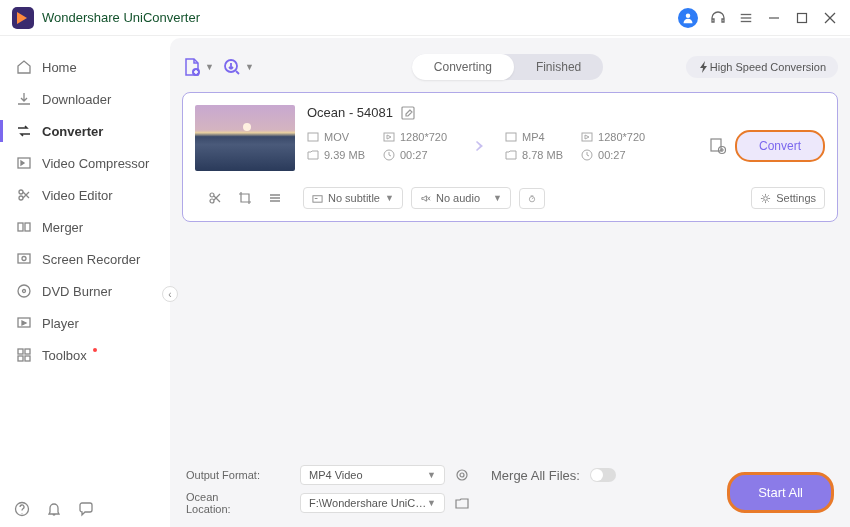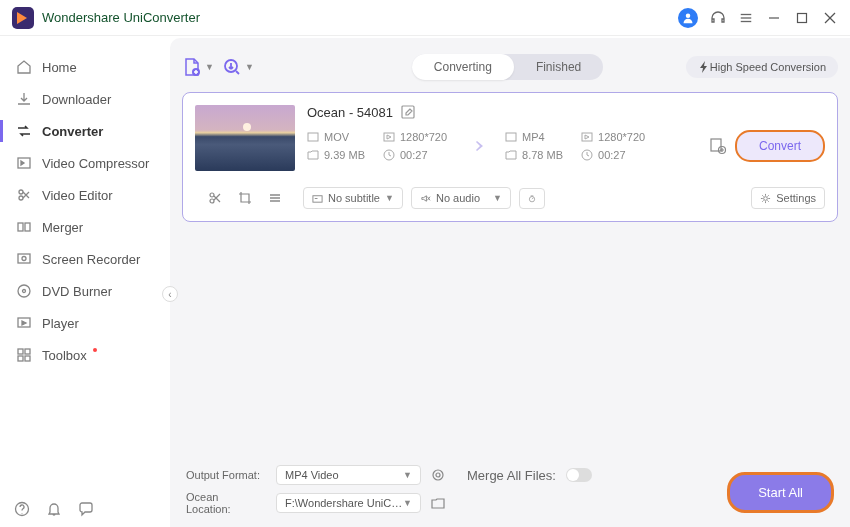--- a/index.html
+++ b/index.html
@@ -32,41 +32,41 @@
 .tab-toggle { background: #e2e2ea; border-radius: 13px; height: 26px; display: flex; margin-left: 150px; }
 .tab-opt { padding: 0 22px; height: 26px; display: flex; align-items: center; color: #666; font-size: 12px; border-radius: 13px; }
 .tab-opt.active { background: #fff; box-shadow: 0 1px 2px rgba(0,0,0,.08); }
 .hs-badge { margin-left: auto; padding: 5px 12px; background: #ececf2; border-radius: 12px; display: flex; align-items: center; font-size: 11px; color: #555; }
 
 .card { background: #fff; border: 1px solid #b0a8e8; border-radius: 8px; margin-top: 4px; padding: 12px; }
 .card-row1 { display: flex; gap: 12px; }
 .thumb { width: 100px; height: 66px; background: linear-gradient(to bottom, #c8a8d0 0%, #d4b4c0 38%, #e8d0a0 42%, #3a4a6a 48%, #4a5a7a 60%, #2a3a5a 100%); border-radius: 2px; position: relative; }
 .thumb::after { content: ""; position: absolute; left: 48px; top: 18px; width: 8px; height: 8px; background: #fff0e0; border-radius: 50%; }
 .card-body { flex: 1; }
-.card-title-row { display: flex; align-items: flex-start; gap: 8px; margin-bottom: 10px; }
+.card-title-row { display: flex; align-items: flex-end; gap: 8px; margin-bottom: 10px; }
 .card-title { font-size: 13px; color: #333; }
 .edit-ic { color: #999; }
 .meta-grid { display: flex; align-items: center; gap: 18px; }
 .meta-col { display: flex; flex-direction: column; gap: 6px; }
 .meta-item { display: flex; align-items: center; gap: 5px; color: #888; font-size: 11px; }
 .meta-item svg { width: 12px; height: 12px; color: #aaa; }
 .arrow-mid { width: 22px; color: #c8c0f0; display: flex; align-items: center; justify-content: center; }
 .convert-col { margin-left: auto; display: flex; align-items: center; gap: 8px; }
 .convert-btn { border: 2px solid #e87a2a; background: #ede8fb; color: #7b68ee; padding: 7px 22px; border-radius: 15px; font-size: 12px; cursor: pointer; }
 
 .card-row2 { display: flex; align-items: center; gap: 8px; margin-top: 8px; padding-top: 8px; }
 .tool-icons { display: flex; gap: 16px; width: 100px; justify-content: center; color: #888; }
 .sel { display: flex; align-items: center; border: 1px solid #ddd; border-radius: 4px; padding: 4px 8px; background: #fff; gap: 5px; color: #666; font-size: 11px; }
 .settings-btn { margin-left: auto; }
 
 .footer { margin-top: auto; display: flex; align-items: center; gap: 10px; padding: 6px 4px 4px; position: relative; }
 .footer-left { display: flex; flex-direction: column; gap: 6px; }
 .footer-row { display: flex; align-items: center; gap: 10px; }
 .footer-label { color: #666; font-size: 11px; width: 80px; }
-.footer-sel { display: flex; align-items: center; border: 1px solid #ddd; background: #fff; border-radius: 4px; padding: 3px 8px; font-size: 11px; color: #555; width: 145px; justify-content: space-between; }
+.footer-sel { display: flex; align-items: center; border: 1px solid #ddd; background: #fff; border-radius: 4px; padding: 3px 8px; font-size: 11px; color: #555; width: 145px; justify-content: space-between; margin-left: 24px; }
 .folder-ic { color: #888; }
 .merge-label { color: #666; font-size: 13px; margin-left: 12px; }
 .toggle { width: 26px; height: 14px; background: #ddd; border-radius: 7px; position: relative; }
 .toggle::after { content: ""; position: absolute; left: 1px; top: 1px; width: 12px; height: 12px; background: #fff; border-radius: 50%; }
 .start-all { border: 3px solid #e87a2a; background: #8b7be8; color: #fff; padding: 10px 28px; border-radius: 18px; font-size: 13px; cursor: pointer; position: absolute; right: 4px; bottom: 6px; }
 
 svg { display: block; }
 </style>
 </head>
 <body>

